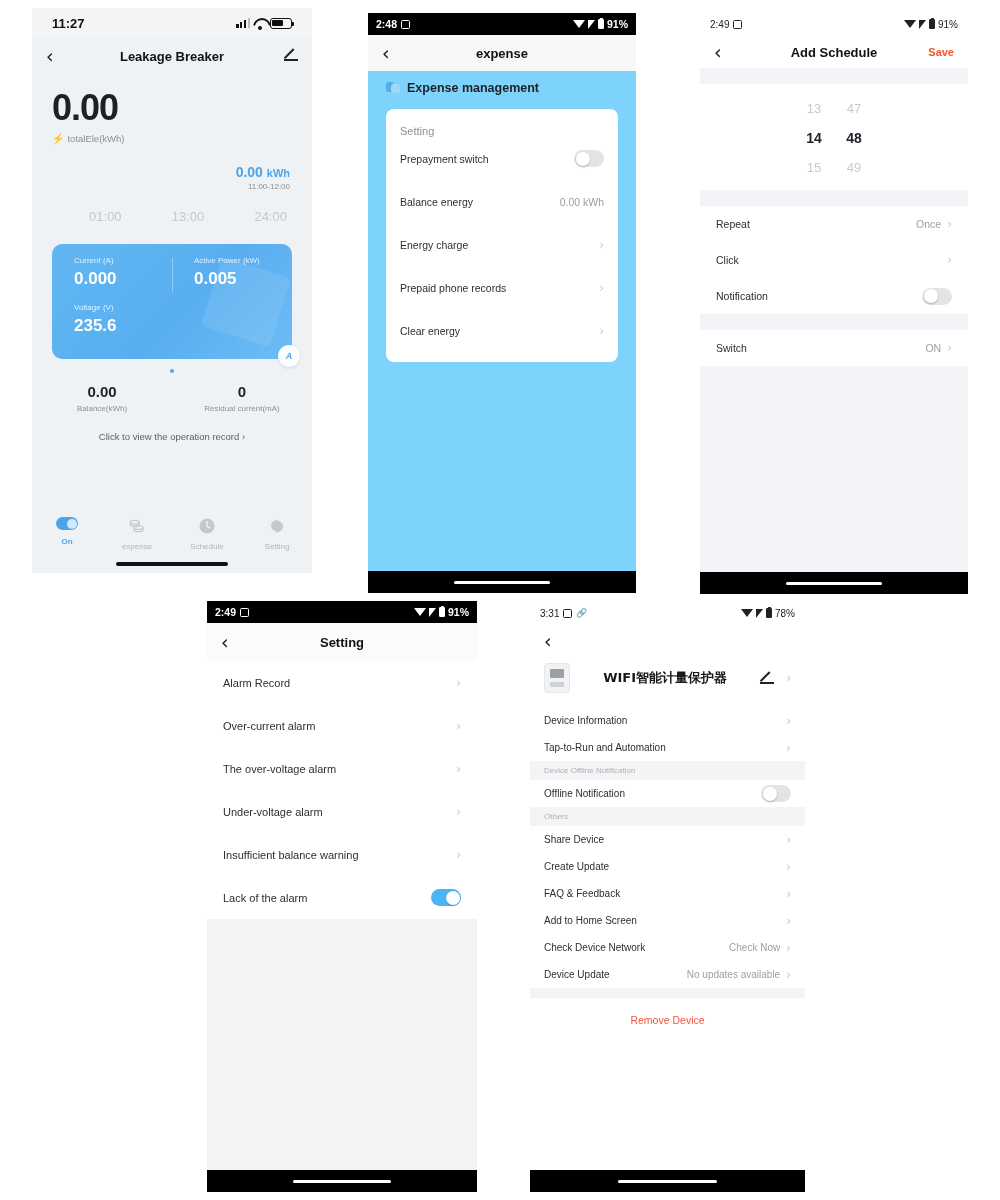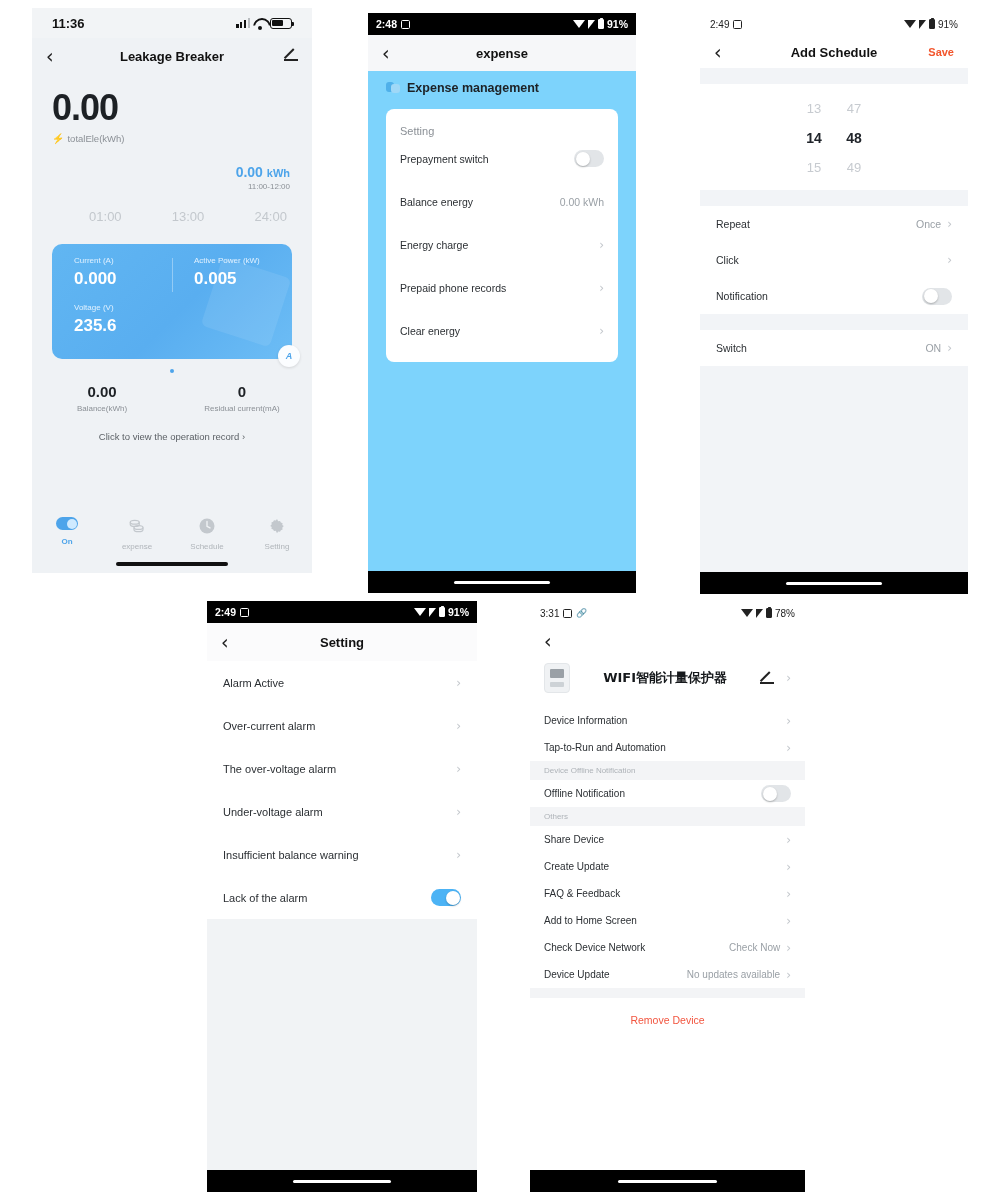--- a/index.html
+++ b/index.html
@@ -165,21 +165,21 @@
   #p5 .grouphdr { background:#f3f4f6; padding:5px 14px; font-size:8px; color:#aeb3b8; }
   #p5 .gap { height:10px; background:#f3f4f6; }
   #p5 .remove { text-align:center; padding:16px 0; font-size:10.5px; color:#f2553f; }
   #p5 .home-ind { position:absolute;left:0;right:0;bottom:0;height:22px; }
 </style>
 </head>
 <body>
 
 <div class="phone" id="p1">
   <div class="sb-ios">
-    <span>11:36</span>
+    <span>11:27</span>
     <span class="sb-right">
       <span class="bars">
           <i></i>
           <i></i>
           <i></i>
           <i></i>
         </span>
       <span class="wifi-arc"></span>
       <span class="batt-ios">
           <span></span>
@@ -423,21 +423,21 @@
       <span class="batt"></span>
       <span>91%</span>
     </span>
   </div>
   <div class="navbar">
     <span class="nav-back">‹</span>
     <span class="nav-title">Setting</span>
   </div>
   <div class="list">
     <div class="row">
-      <span class="row-label">Alarm Active</span>
+      <span class="row-label">Alarm Record</span>
       <span class="chev">›</span>
     </div>
     <div class="row">
       <span class="row-label">Over-current alarm</span>
       <span class="chev">›</span>
     </div>
     <div class="row">
       <span class="row-label">The over-voltage alarm</span>
       <span class="chev">›</span>
     </div>

